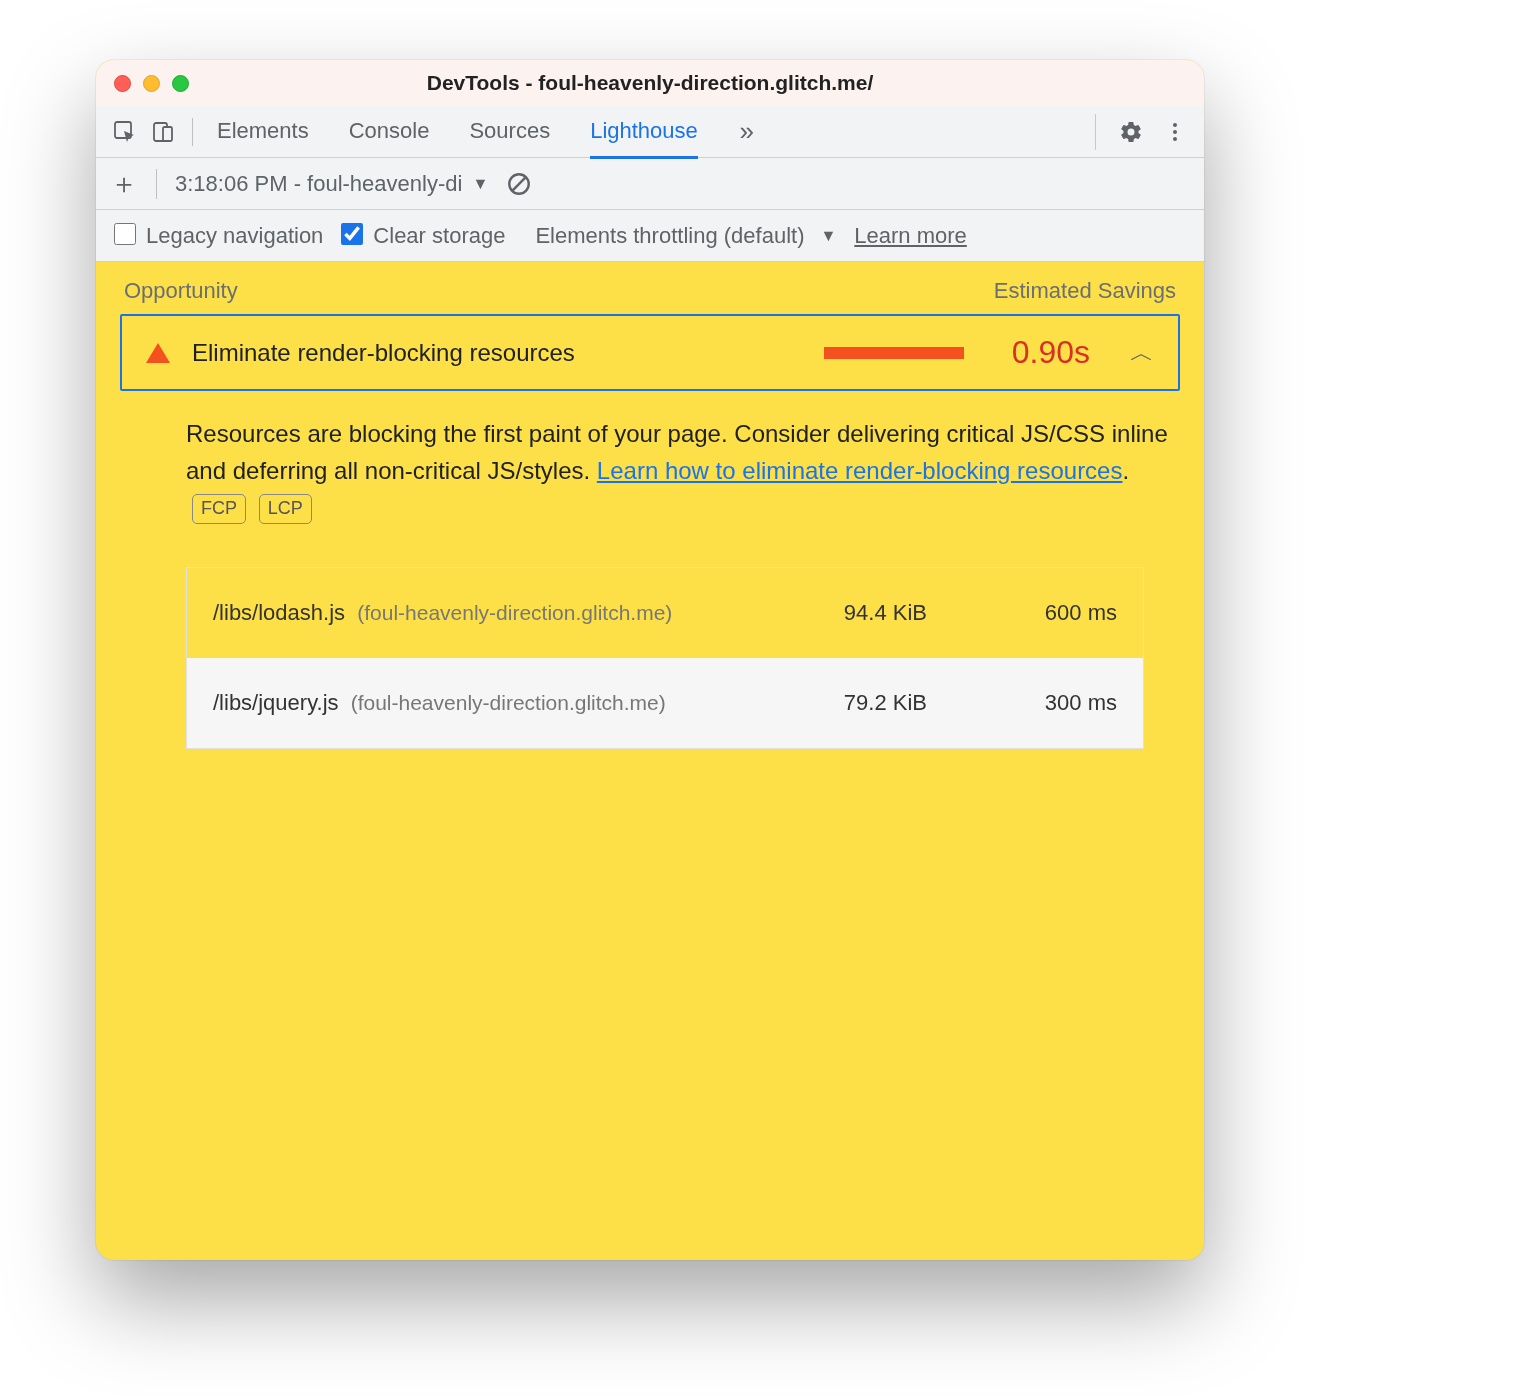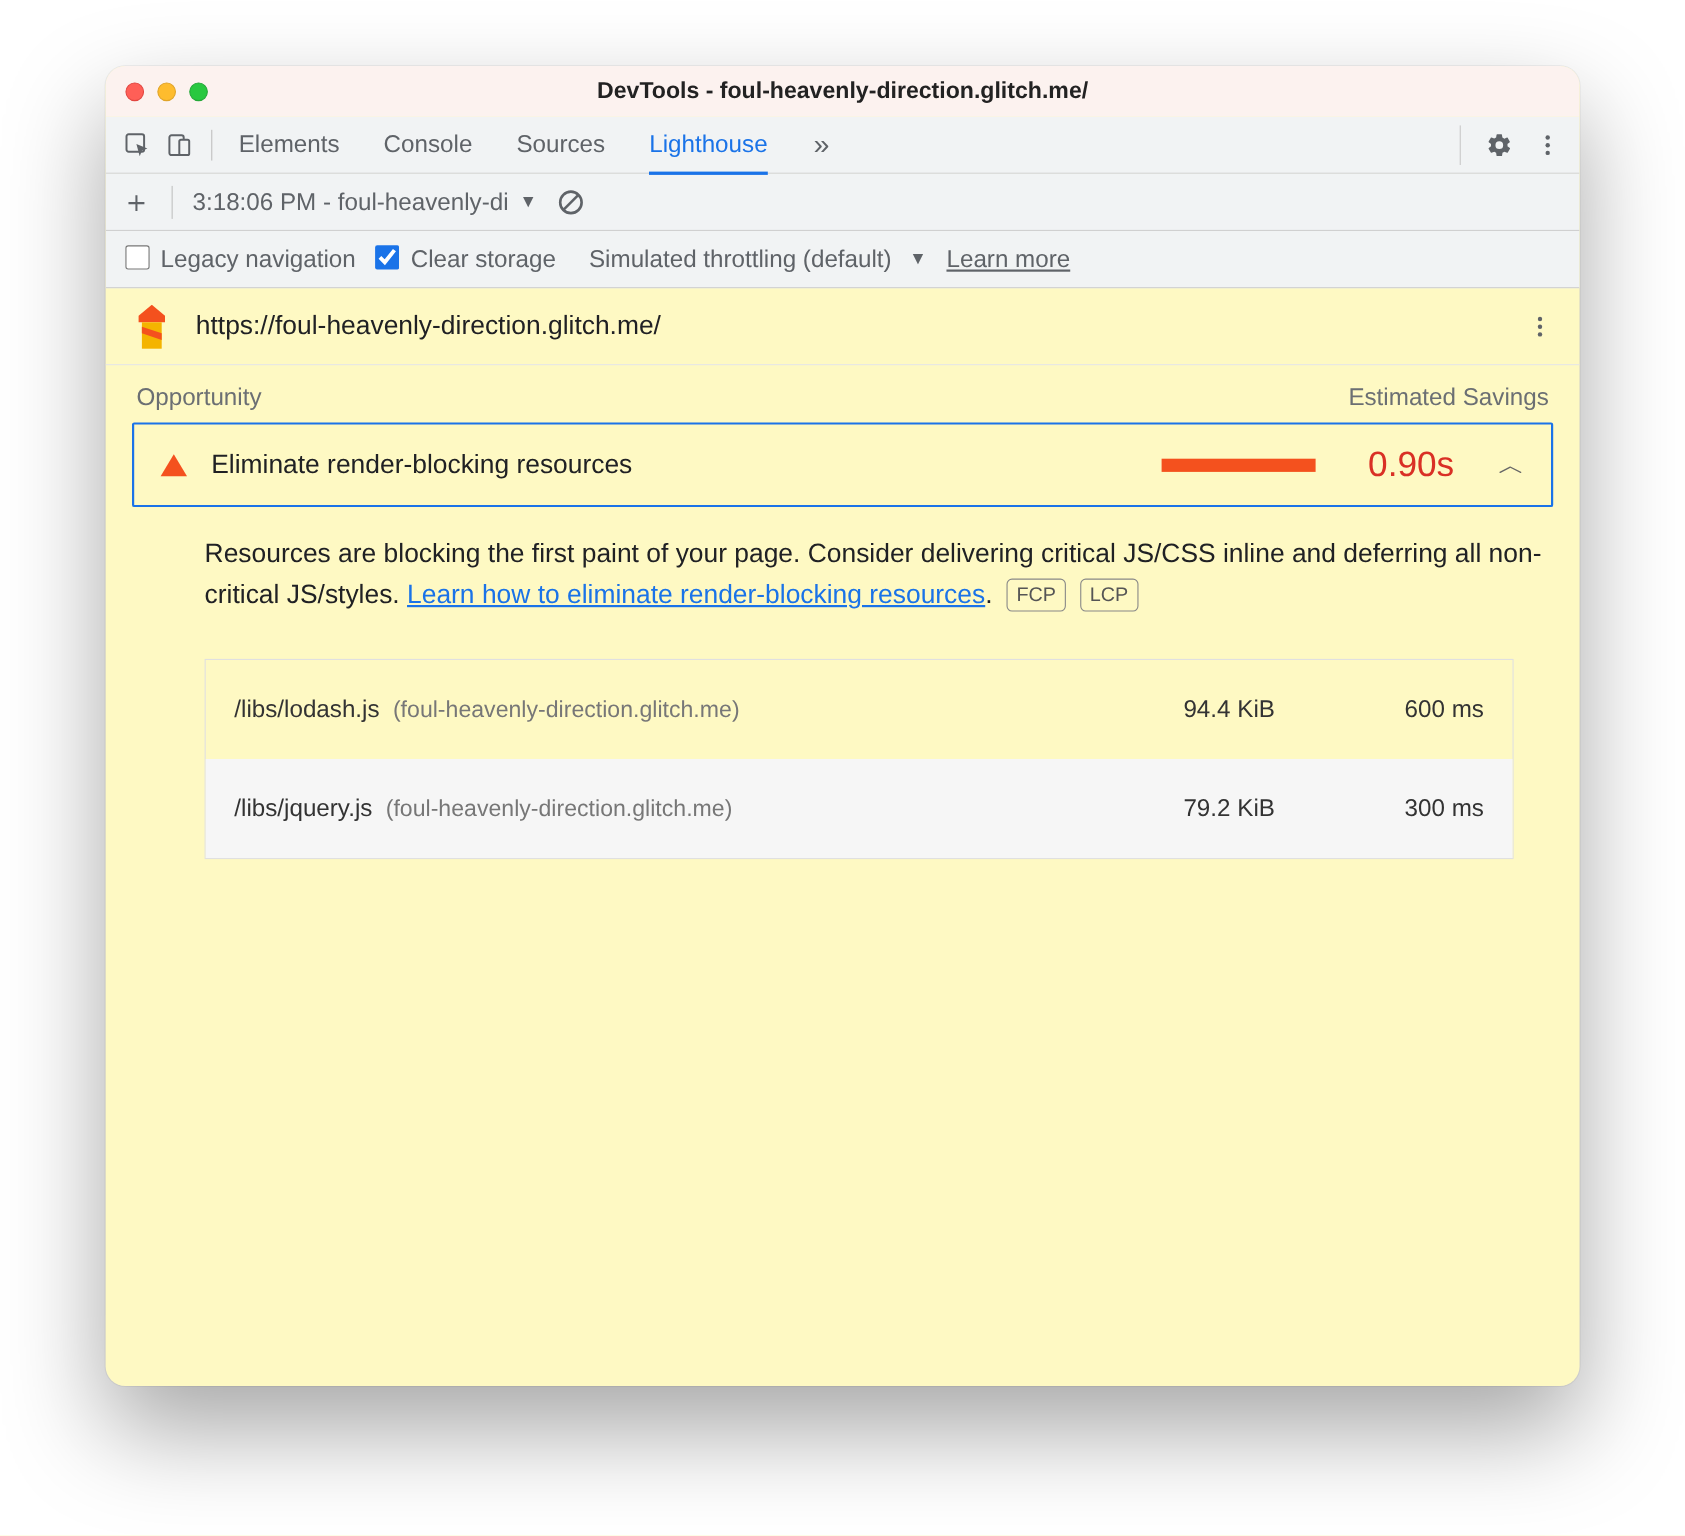--- a/index.html
+++ b/index.html
@@ -1,19 +1,19 @@
 <!DOCTYPE html>
 <html><head>
 <meta charset="utf-8">
 <style>
   * { box-sizing: border-box; margin: 0; padding: 0; }
   html, body { width: 1532px; height: 1396px; font-family: -apple-system, "Helvetica Neue", Arial, sans-serif; background: transparent; }
   .window {
-    position: absolute; left: 96px; top: 60px; width: 1340px; height: 1200px;
-    background: #fef9c3; border-radius: 18px; overflow: hidden;
+    position: absolute; left: 96px; top: 60px; width: 1108px; height: 1200px;
+    background: #fde047; border-radius: 18px; overflow: hidden;
     box-shadow: 0 40px 90px rgba(0,0,0,0.35), 0 0 0 1px rgba(0,0,0,0.05);
   }
   
   .titlebar { height: 46px; background: #fcf2ef; display: flex; align-items: center; position: relative; }
   .traffic { display: flex; gap: 12px; margin-left: 18px; }
   .traffic .dot { width: 17px; height: 17px; border-radius: 50%; }
   .dot.red { background: #ff5f57; border:1px solid #e24640;}
   .dot.yellow { background: #febc2e; border:1px solid #e0a428;}
   .dot.green { background: #28c840; border:1px solid #23a838;}
   .titlebar .title { position: absolute; left: 0; right: 0; text-align: center; font-size: 21px; font-weight: 600; color: #222; pointer-events:none;}
@@ -144,43 +144,26 @@
   <div class="setrow">
     <label>
       <input type="checkbox" style="">
       <span>Legacy navigation</span>
     </label>
     <label>
       <input type="checkbox" checked="" style="">
       <span>Clear storage</span>
     </label>
     <div class="throttle">
-      <span>Simulated throttling (default)</span>
+      <span>Elements throttling (default)</span>
       <span class="caret-down">▼</span>
     </div>
     <a href="#" class="learn">Learn more</a>
   </div>
 
-  <div class="urlrow">
-    <div class="lh-icon">
-      <svg width="36" height="42" viewBox="0 0 36 42">
-        <polygon points="18,0 30,10 30,16 6,16 6,10" fill="#f4511e"></polygon>
-        <rect x="9" y="16" width="18" height="24" fill="#f4b400"></rect>
-        <polygon points="9,20 27,26 27,32 9,26" fill="#f4511e"></polygon>
-      </svg>
-    </div>
-    <div class="url">https://foul-heavenly-direction.glitch.me/</div>
-    <div class="menu">
-      <svg width="24" height="24" viewBox="0 0 24 24" fill="#5f6368">
-          <circle cx="12" cy="5" r="2"></circle>
-          <circle cx="12" cy="12" r="2"></circle>
-          <circle cx="12" cy="19" r="2"></circle>
-        </svg>
-    </div>
-  </div>
 
   <div class="opphdr">
     <div>Opportunity</div>
     <div>Estimated Savings</div>
   </div>
 
   <div class="audit-wrap">
     <div class="audit">
       <div class="tri"></div>
       <div class="name">Eliminate render-blocking resources</div>

